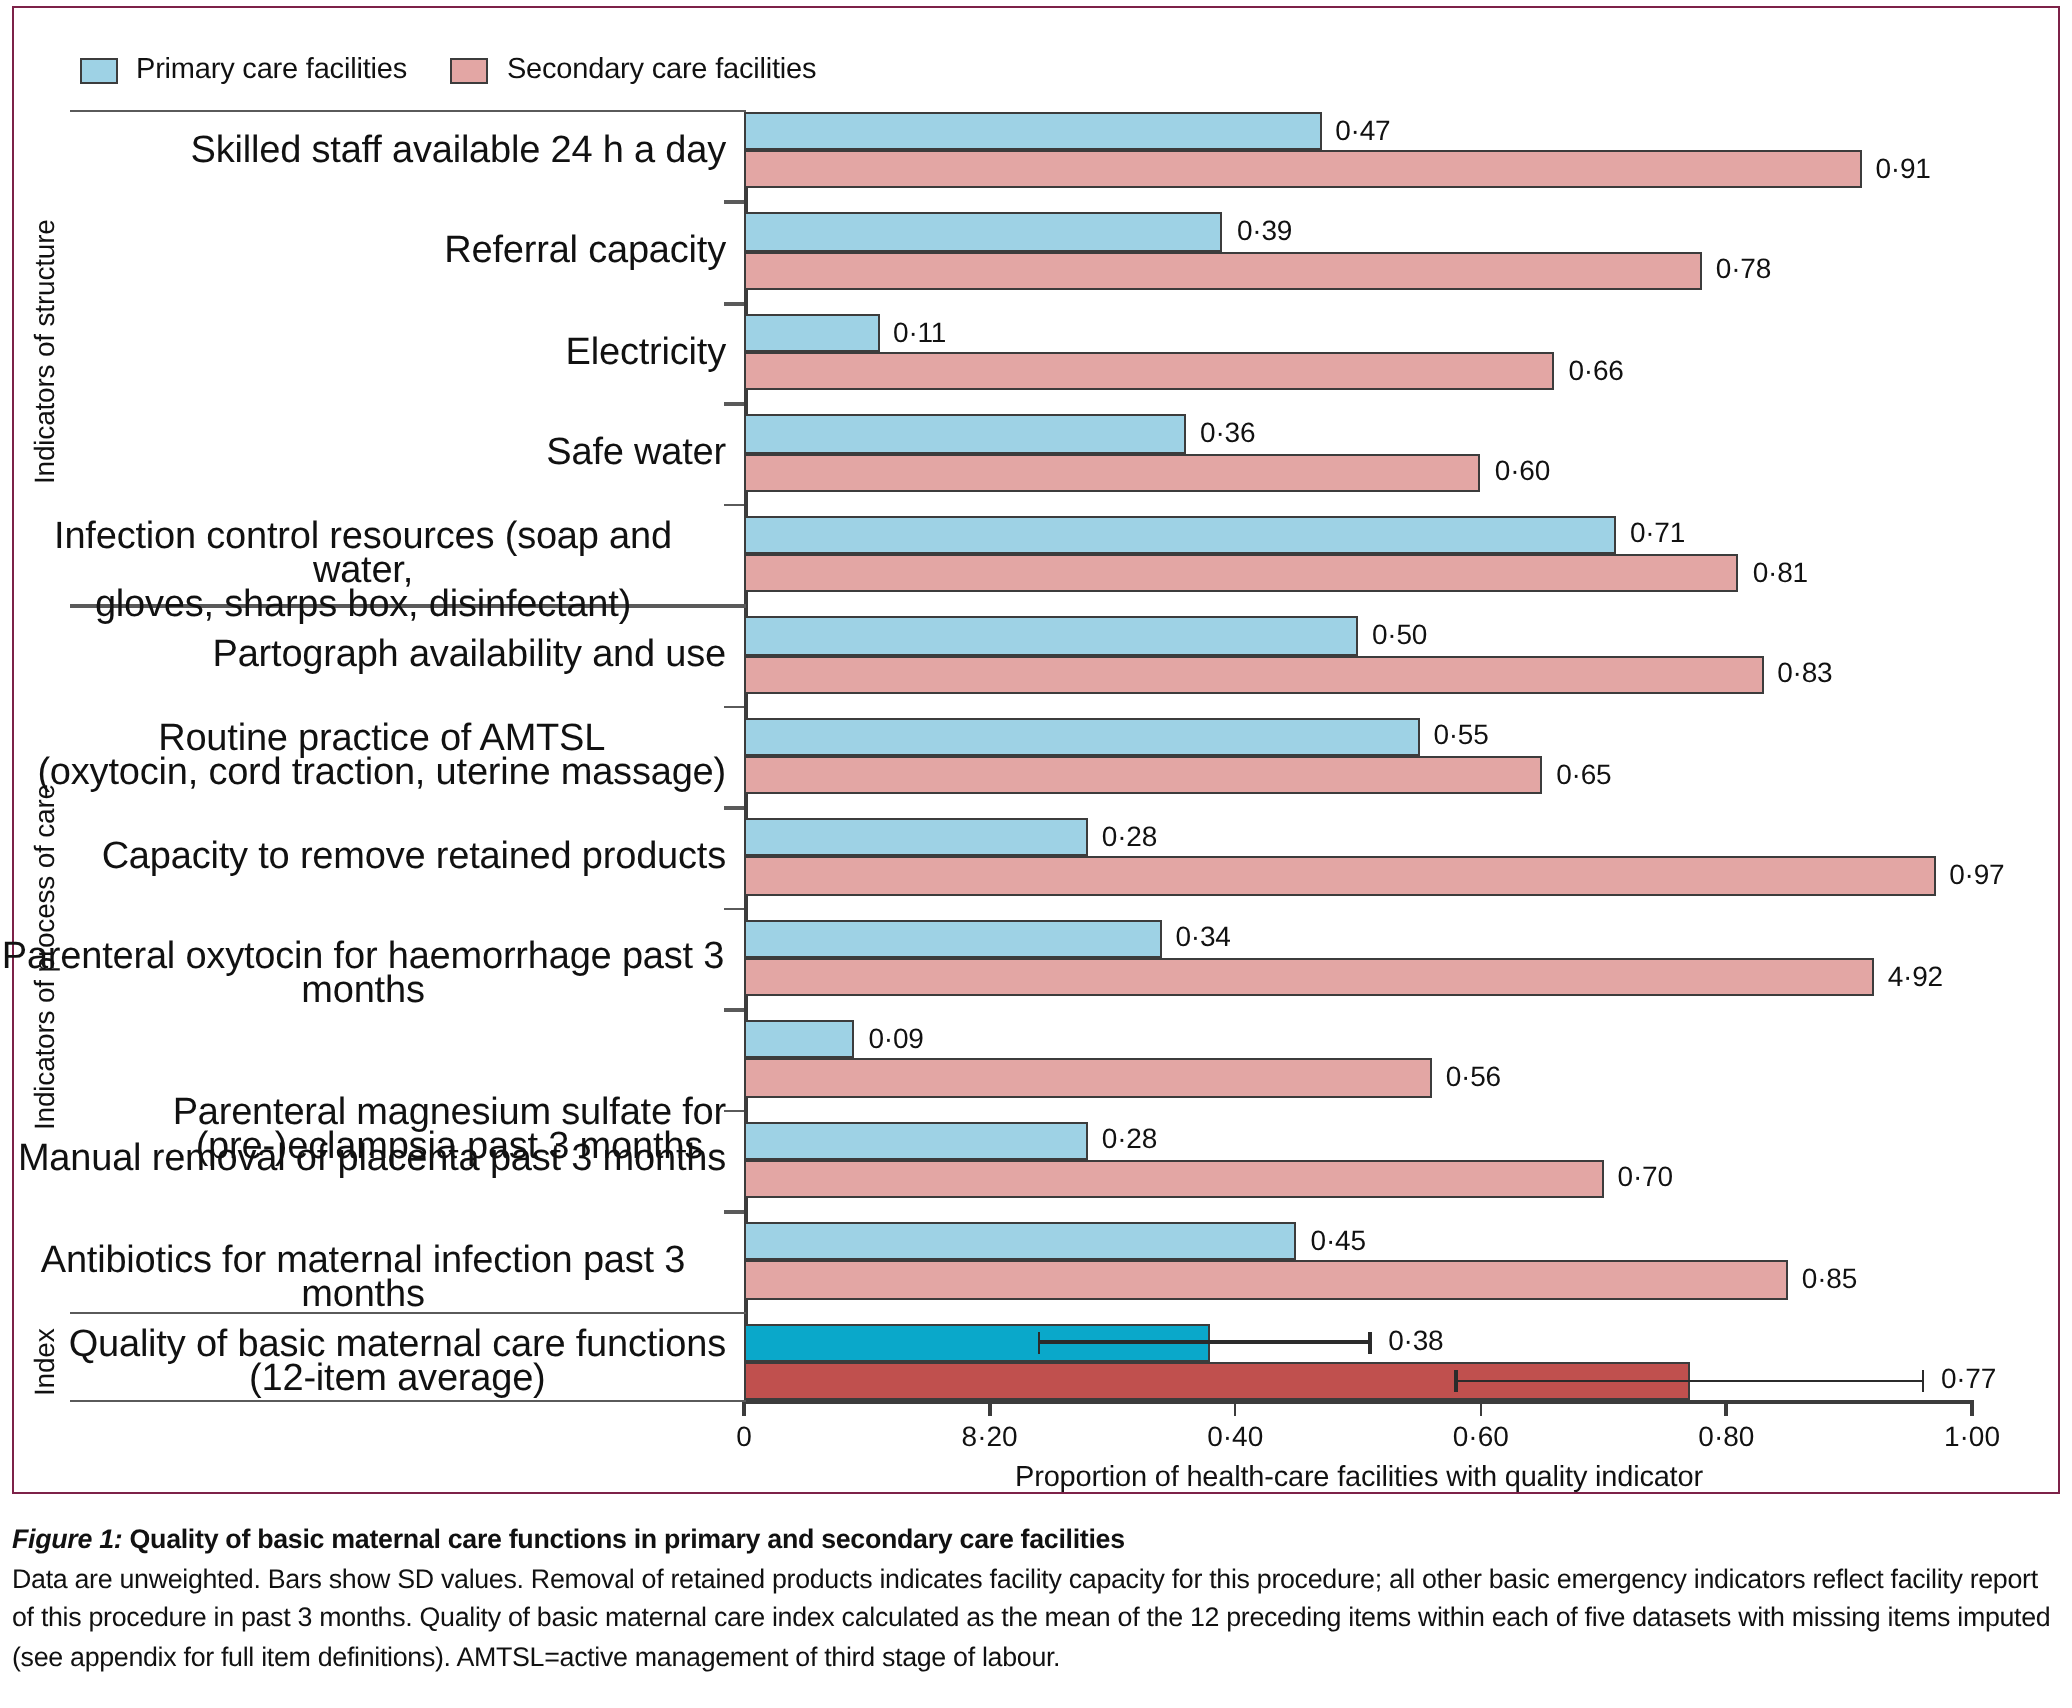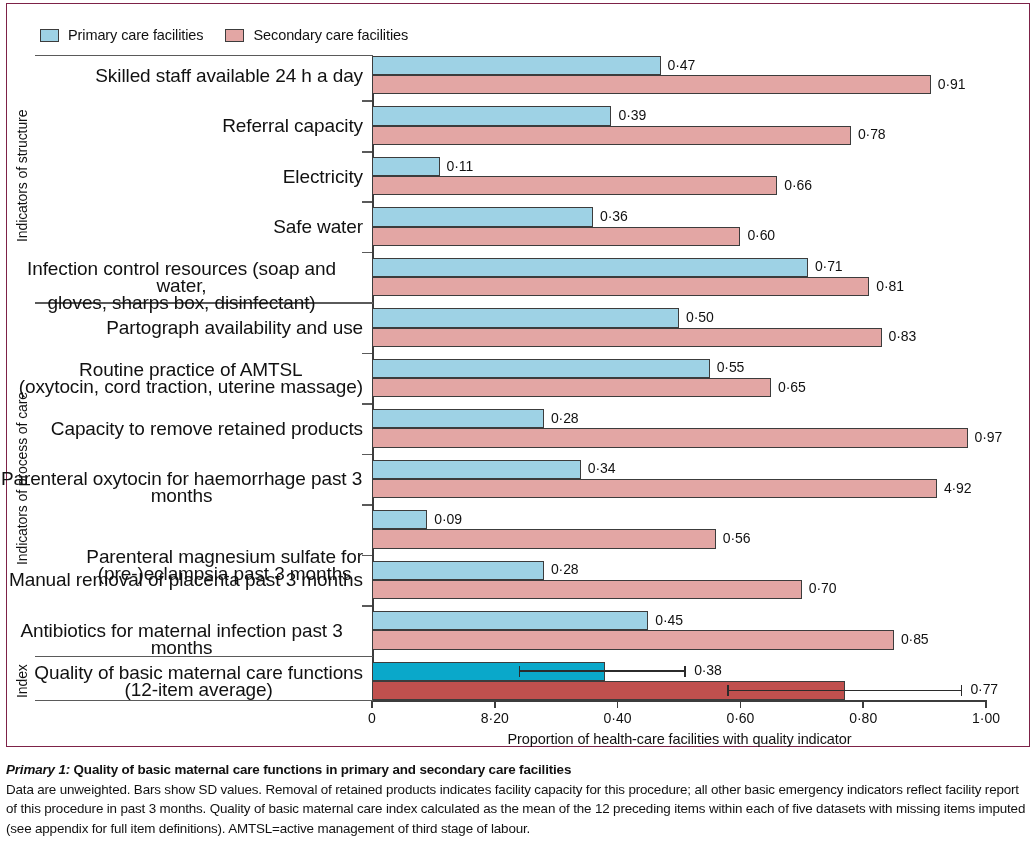--- a/index.html
+++ b/index.html
@@ -314,21 +314,21 @@
       <div class="group-sep" style="top: 302.308px;"></div>
       <div class="group-sep" style="top: 655.538px;"></div>
       <div class="group-sep" style="top: 700px;"></div>
     </div>
 
   <div class="group-title" id="gt0" style="left: 14px; top: 242.154px;">Indicators of structure</div>
   <div class="group-title" id="gt1" style="left: 14px; top: 565.423px;">Indicators of process of care</div>
   <div class="group-title" id="gt2" style="left: 14px; top: 697.769px;">Index</div>
 
   <div class="caption">
-    <span class="caption-title"><span class="fig-no">Primary 1:</span><span> Quality of basic maternal care functions in primary and secondary care facilities</span></span>
+    <span class="caption-title"><span class="fig-no">Figure 1:</span><span> Quality of basic maternal care functions in primary and secondary care facilities</span></span>
     <span class="caption-body">Data are unweighted. Bars show SD values. Removal of retained products indicates facility capacity for this procedure; all other basic emergency indicators reflect facility report of this procedure in past 3 months. Quality of basic maternal care index calculated as the mean of the 12 preceding items within each of five datasets with missing items imputed (see appendix for full item definitions). AMTSL=active management of third stage of labour.</span>
   </div>
 
 <div class="row-label" style="top: 66.7308px;">Skilled staff available 24 h a day</div>
     <div class="row-label" style="top: 117.192px;">Referral capacity</div>
     <div class="row-label" style="top: 167.654px;">Electricity</div>
     <div class="row-label" style="top: 218.115px;">Safe water</div>
     <div class="row-label" style="top: 260.077px;">Infection control resources (soap and water,
 gloves, sharps box, disinfectant)</div>
     <div class="row-label" style="top: 319.038px;">Partograph availability and use</div>

